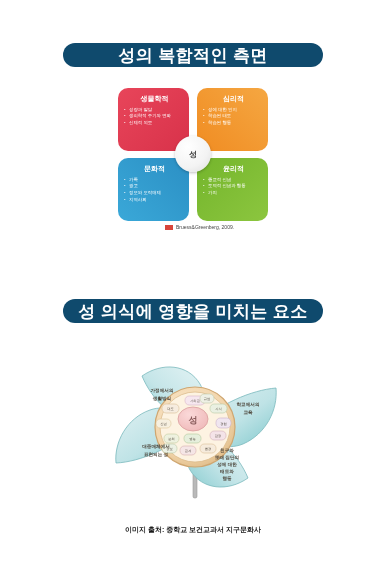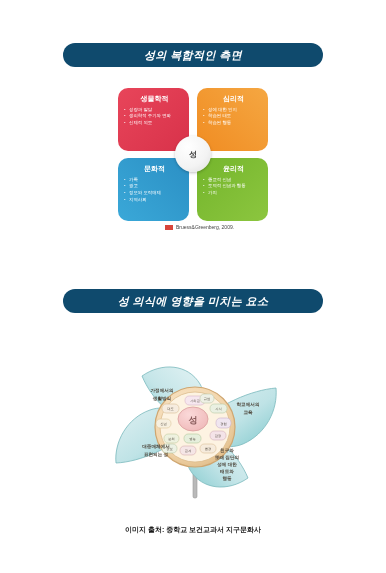--- a/index.html
+++ b/index.html
@@ -30,29 +30,28 @@
     height: 24px;
     background: #0f4a6d;
     border-radius: 14px;
     display: flex;
     align-items: center;
     justify-content: center;
     box-sizing: border-box;
   }
   .banner-text {
     color: #ffffff;
-    font-size: 11px;
+    font-size: 17px;
     font-weight: bold;
     letter-spacing: 0.4px;
     line-height: 1;
     white-space: nowrap;
-    font-style: italic;
   }
   #banner-1 { top: 43px; }
-  #banner-2 { top: 289px; }
+  #banner-2 { top: 299px; }
 
   
   .quad-figure {
     position: absolute;
     left: 118px;
     top: 88px;
     width: 150px;
     height: 133px;
   }
   .quad {

